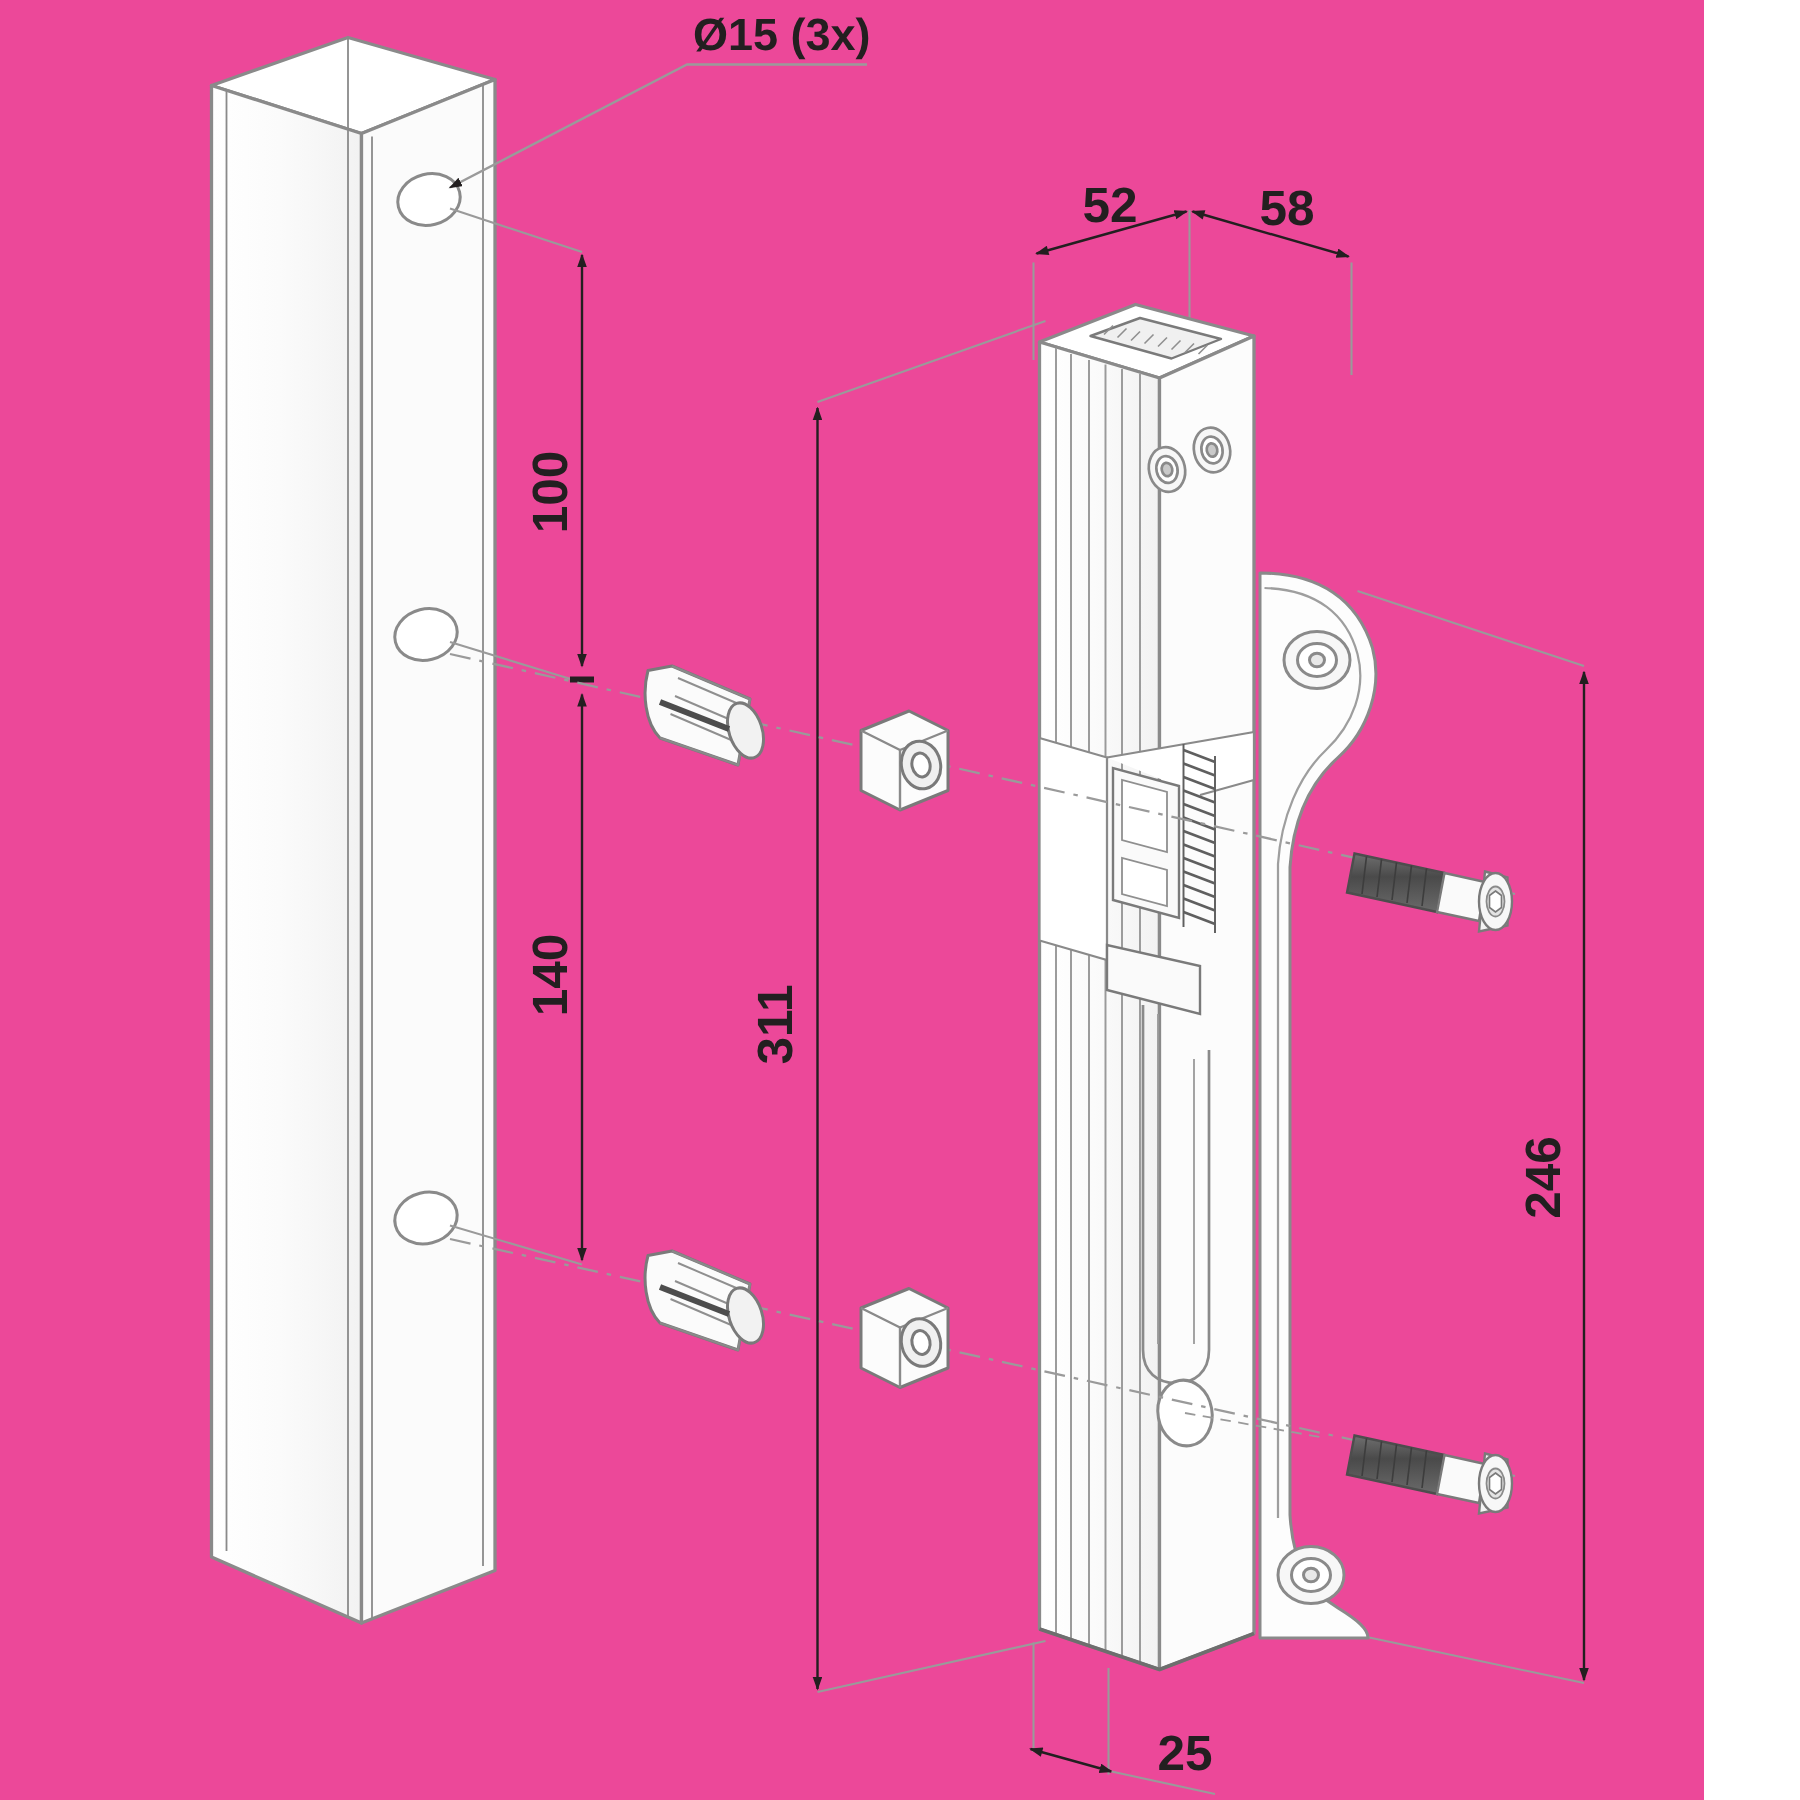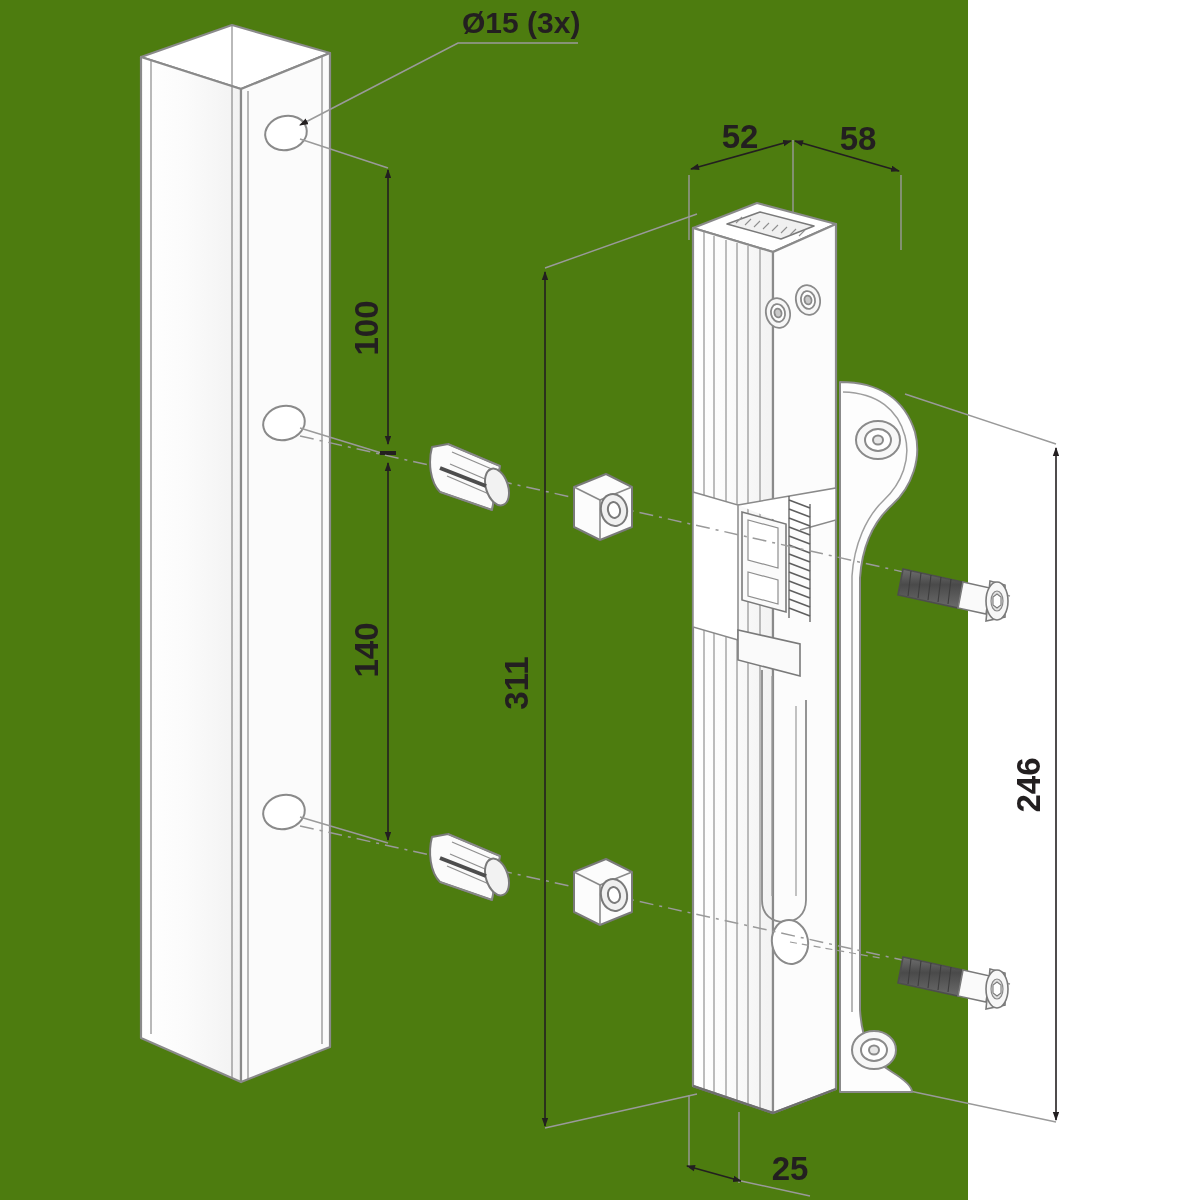--- a/index.html
+++ b/index.html
@@ -9,23 +9,23 @@
     background: #ffffff;
   }
   body {
     width: 1200px;
     height: 1200px;
     font-family: "Liberation Sans", sans-serif;
     overflow: hidden;
   }
   #drawing-root {
     position: relative;
-    width: 968px;
+    width: 1136px;
     height: 1200px;
-    background: #4d7c0f;
+    background: #ec4899;
   }
   svg.drawing-canvas {
     position: absolute;
     top: 0;
     left: 0;
     width: 1200px;
     height: 1200px;
     display: block;
   }
   .dim-text {

